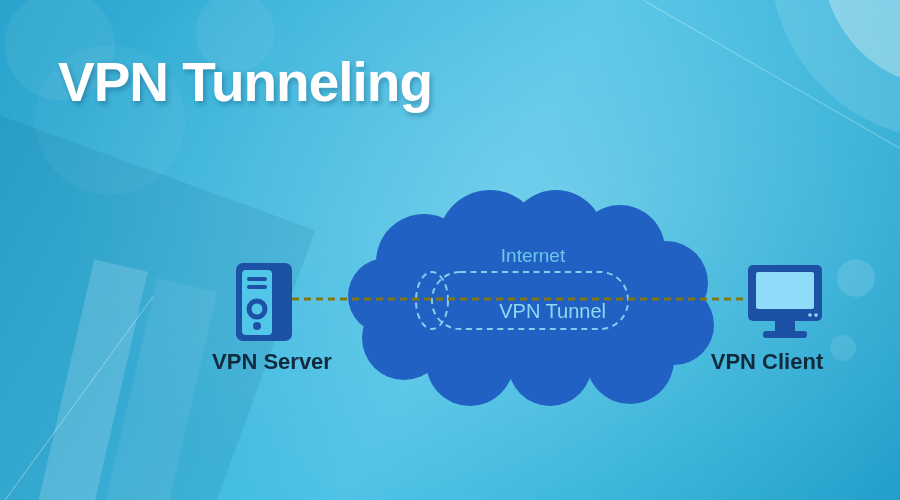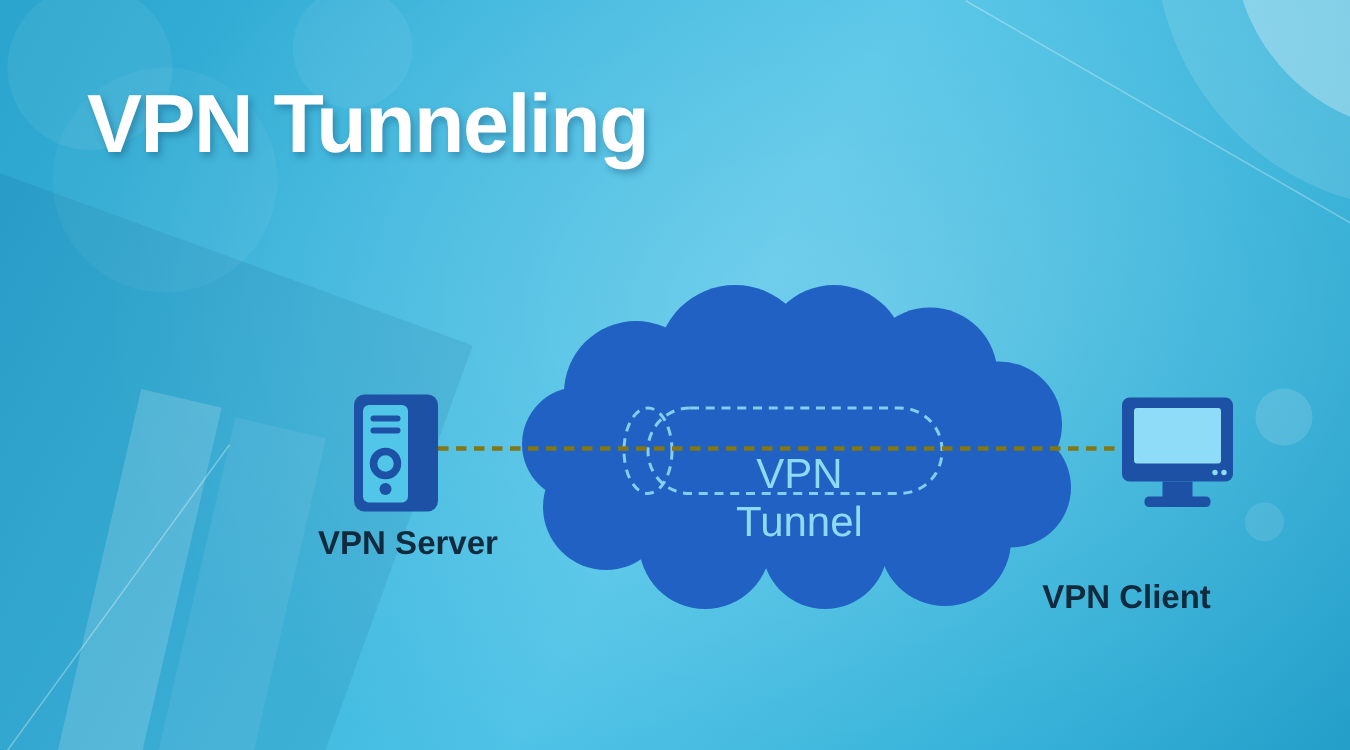--- a/index.html
+++ b/index.html
@@ -43,24 +43,24 @@
   .tunnel-dash{fill:none;stroke:var(--tunnel-outline);stroke-width:2;stroke-dasharray:6 4.5;opacity:0.9;}
   .conn-line{stroke:var(--line);stroke-width:3;stroke-dasharray:7 5;fill:none;}
   .icon-body{fill:var(--icon-primary);}
   .icon-front{fill:var(--icon-front);}
   .icon-screen{fill:var(--icon-screen);}
   .icon-ring{fill:none;stroke:var(--icon-primary);stroke-width:5;}
 
   
   .lbl{position:absolute;text-align:center;}
   .internet-lbl{left:463px;top:245px;width:140px;font-size:19px;color:var(--internet-text);}
-  .tunnel-lbl{left:460px;top:300px;width:146px;font-size:28px;color:var(--tunnel-text);}
+  .tunnel-lbl{left:460px;top:300px;width:146px;font-size:20px;color:var(--tunnel-text);text-align:right;}
   .node-lbl{font-size:22px;font-weight:600;color:var(--label-text);}
   .server-lbl{left:197px;top:349px;width:150px;}
-  .client-lbl{left:676px;top:349px;width:150px;margin-top:36px;}
+  .client-lbl{left:692px;top:349px;width:150px;}
 
   .footer{
     right:22px;bottom:14px;position:absolute;
     font-size:18px;font-weight:bold;color:var(--footer-text);
     text-shadow:1px 1px 2px rgba(0,60,100,0.20);
   }
 </style>
 </head>
 <body>
 
@@ -117,17 +117,18 @@
     <g>
       <rect class="icon-body" x="748" y="265" width="74" height="56" rx="5"></rect>
       <rect class="icon-screen" x="756" y="272" width="58" height="37" rx="2"></rect>
       <circle class="icon-screen" cx="810" cy="315" r="1.8"></circle>
       <circle class="icon-screen" cx="816" cy="315" r="1.8"></circle>
       <rect class="icon-body" x="775" y="321" width="20" height="11"></rect>
       <rect class="icon-body" x="763" y="331" width="44" height="7" rx="3"></rect>
     </g>
   </svg>
 
+  <div class="lbl internet-lbl">Internet</div>
   <div class="lbl tunnel-lbl">VPN Tunnel</div>
   <div class="lbl node-lbl server-lbl">VPN Server</div>
   <div class="lbl node-lbl client-lbl">VPN Client</div>
 
 </div>
 
 </body></html>

